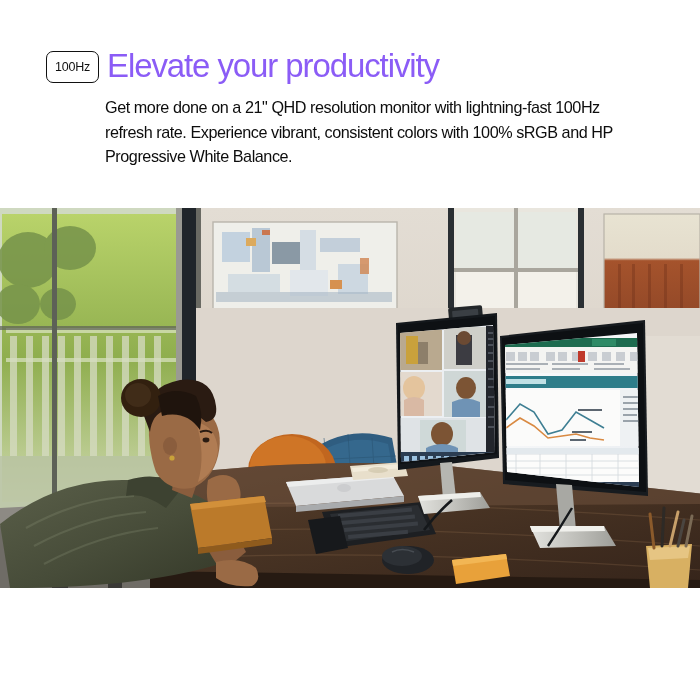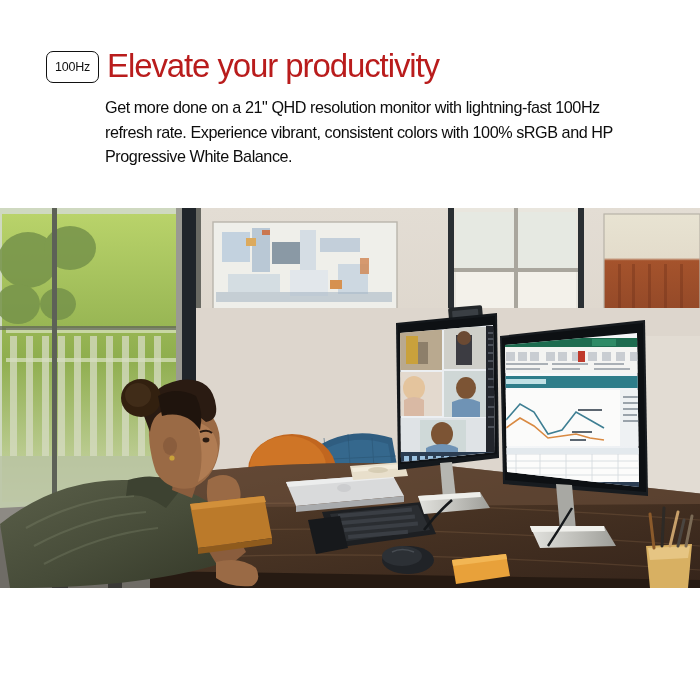--- a/index.html
+++ b/index.html
@@ -19,21 +19,21 @@
     position:absolute;left:46px;top:51px;
     width:53px;height:32px;
     border:1.4px solid #111;border-radius:7px;
     display:flex;align-items:center;justify-content:center;
     font-size:12.5px;letter-spacing:-0.2px;font-weight:400;color:#111;
     box-sizing:border-box;
   }
   .headline{
     position:absolute;left:107px;top:43px;
     font-size:33px;line-height:46px;font-weight:400;
-    letter-spacing:-1.1px;color:#b91c1c;white-space:nowrap;
+    letter-spacing:-1.1px;color:#8b5cf6;white-space:nowrap;
   }
   .subcopy{
     position:absolute;left:105px;top:95px;width:540px;
     font-size:16.2px;line-height:24.5px;font-weight:400;
     letter-spacing:-0.45px;color:#0d0d0d;
   }
 
   
   .photo{
     position:absolute;left:0;top:208px;width:700px;height:380px;

